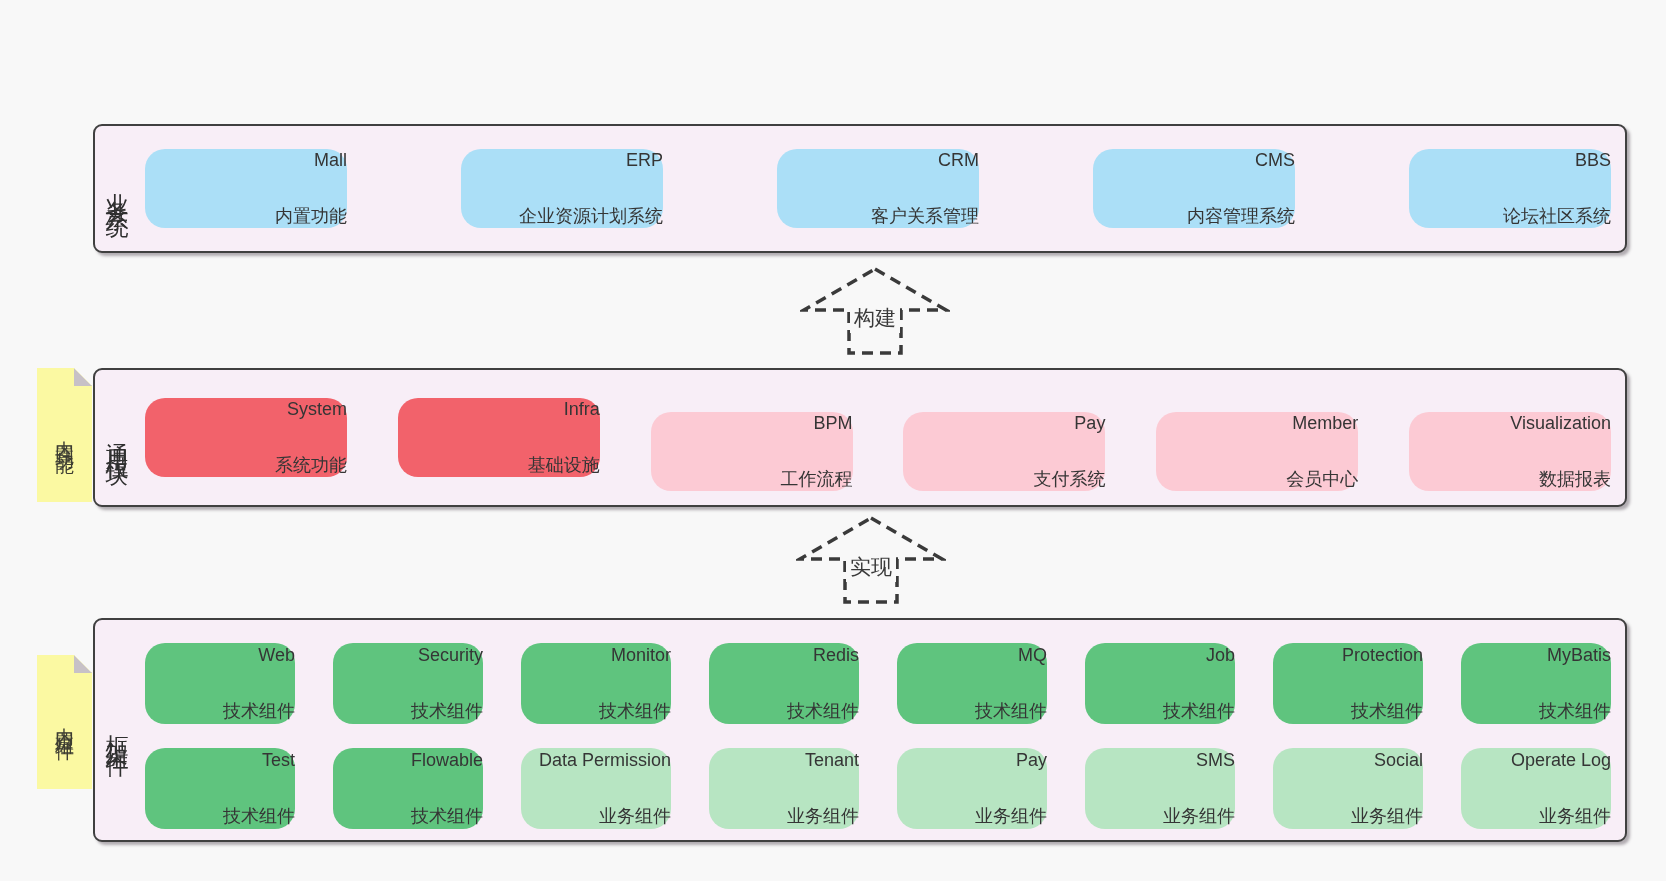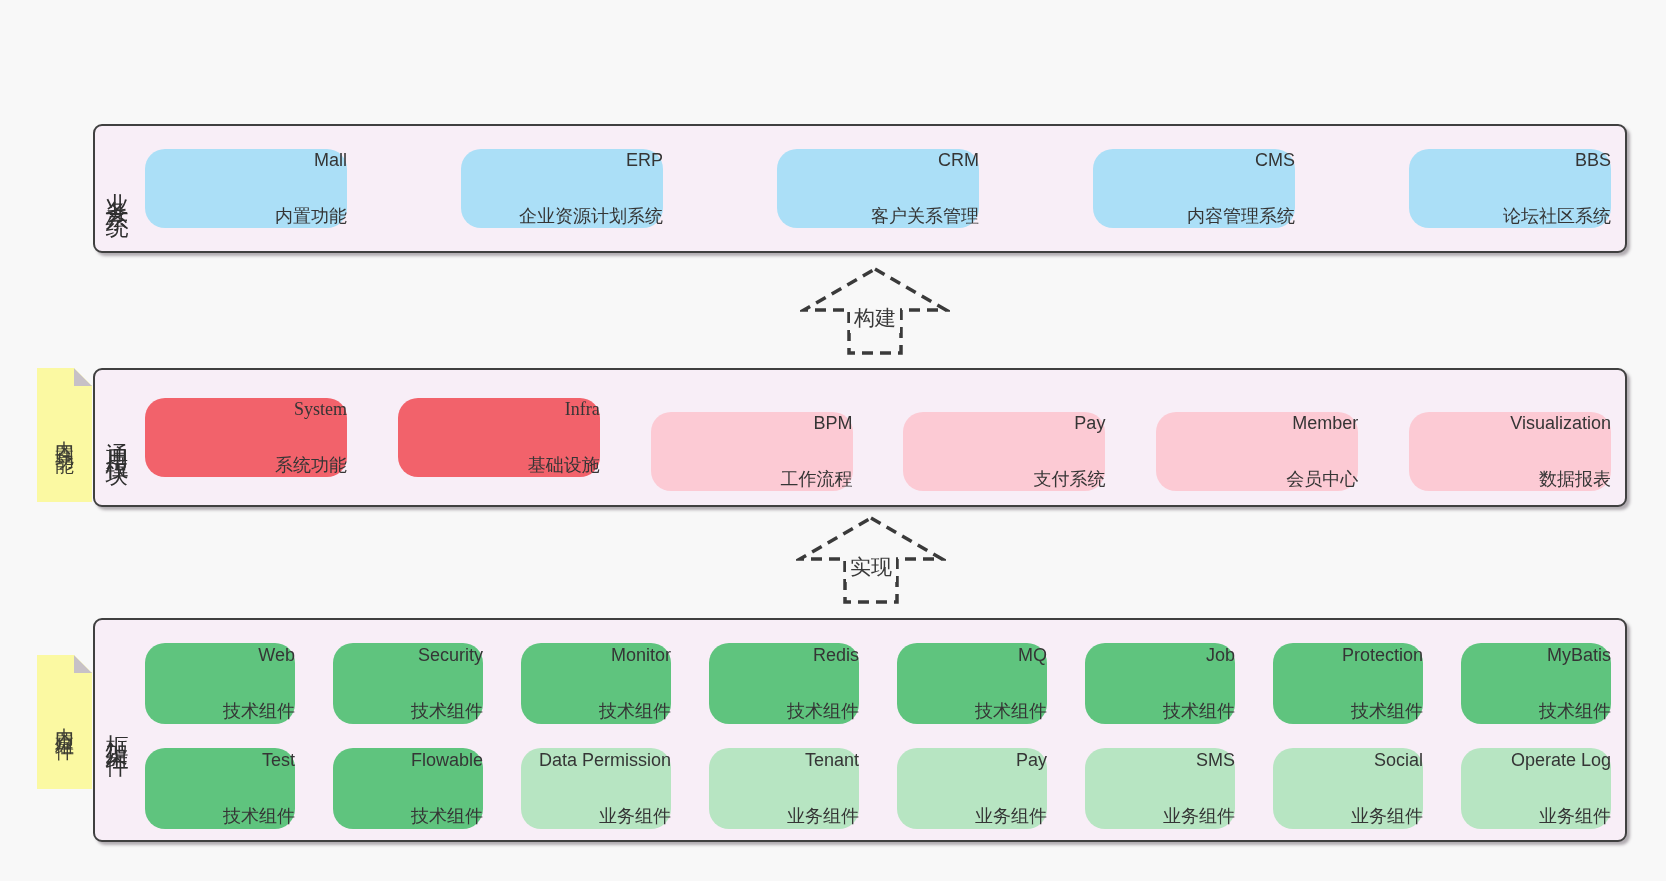--- a/index.html
+++ b/index.html
@@ -33,21 +33,21 @@
   .row{display:flex;justify-content:space-between;}
   .box{
     border-radius:20px;display:flex;flex-direction:column;
     align-items:flex-end;justify-content:center;text-align:center;
     font-size:18px;line-height:1.32;color:#353535;gap:32px;
   }
   .box .bname{white-space:pre-line;}
   .wide{width:202px;height:79px;}
   .small{width:150px;height:81px;}
   .blue{background:#abdff7;}
-  .red{background:#f2626b;font-family:Liberation Serif, serif;}
+  .red{background:#f2626b;}
   .pink{background:#fccad4;margin-top:28px;}
   .green{background:#5fc47e;}
   .lgreen{background:#b7e5c2;}
   .sticky{
     position:absolute;left:37px;width:55px;height:134px;
     background:#fbf9a2;
     box-shadow:2px 2px 3px rgba(90,80,90,0.5);
     clip-path:polygon(0 0,calc(100% - 18px) 0,100% 18px,100% 100%,0 100%);
     display:flex;align-items:center;justify-content:center;
   }

